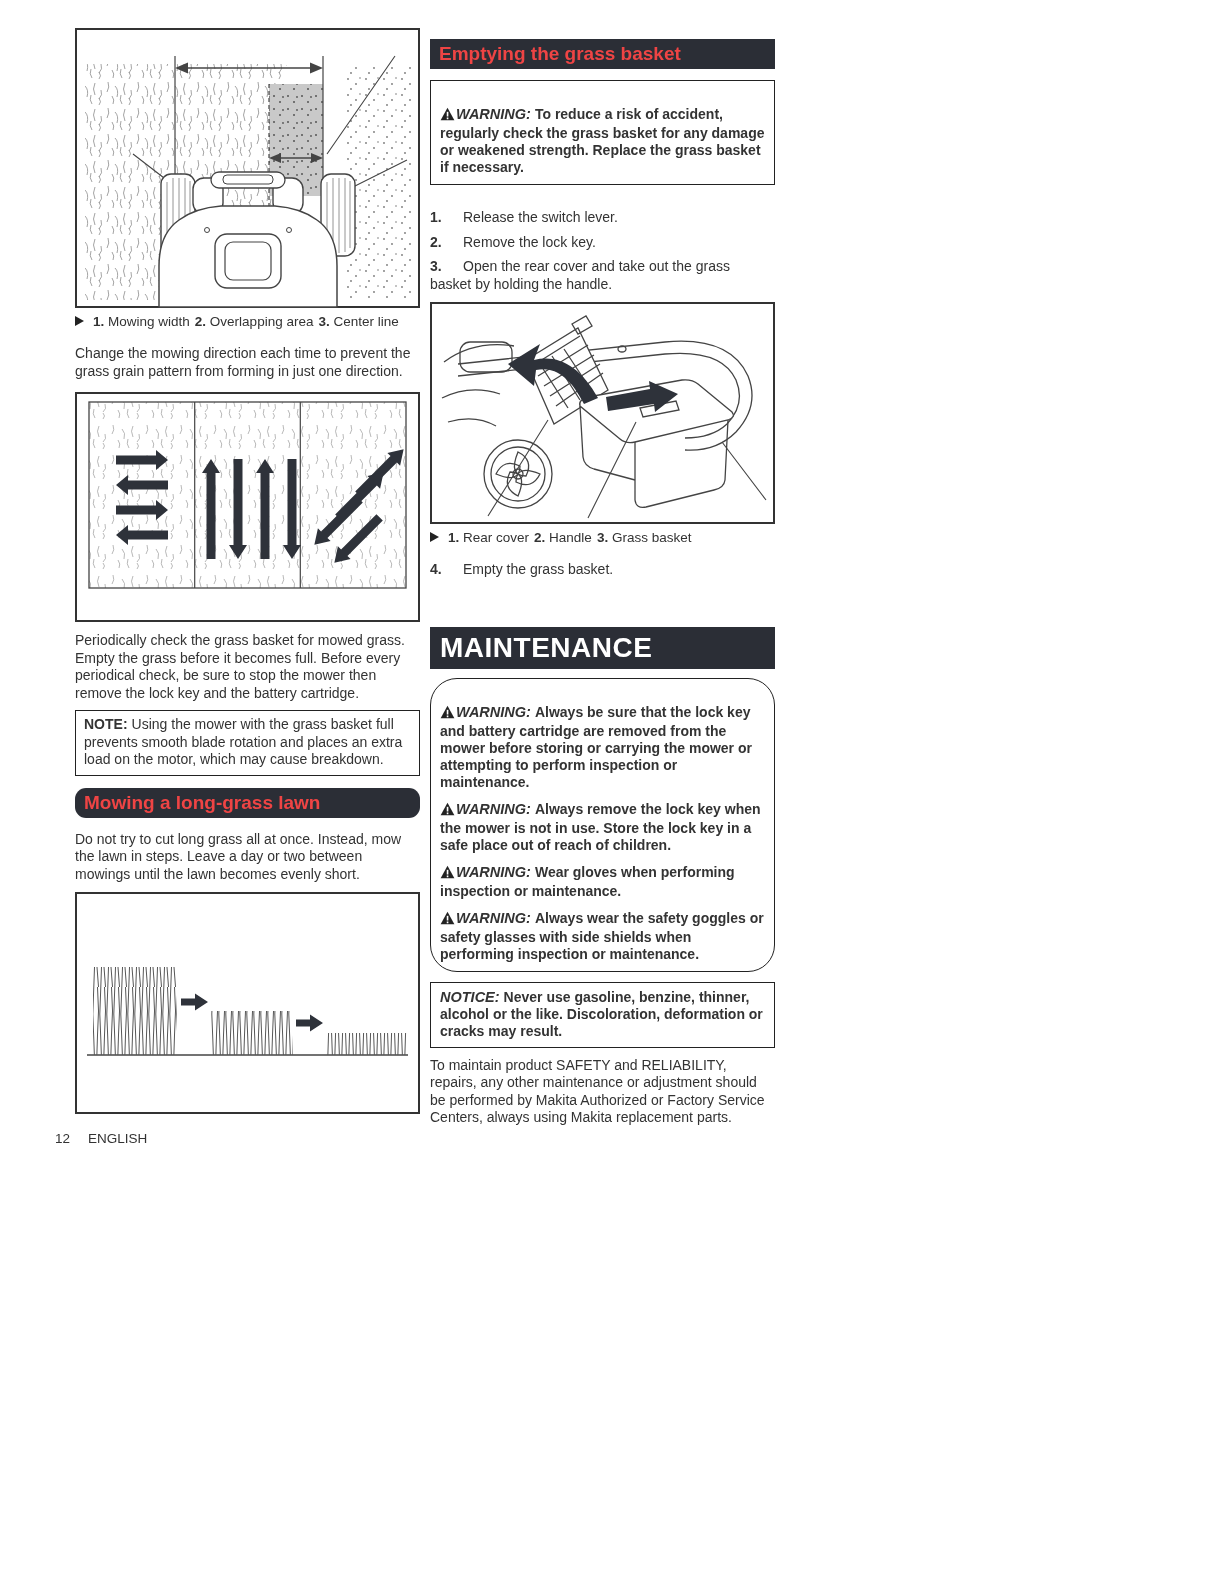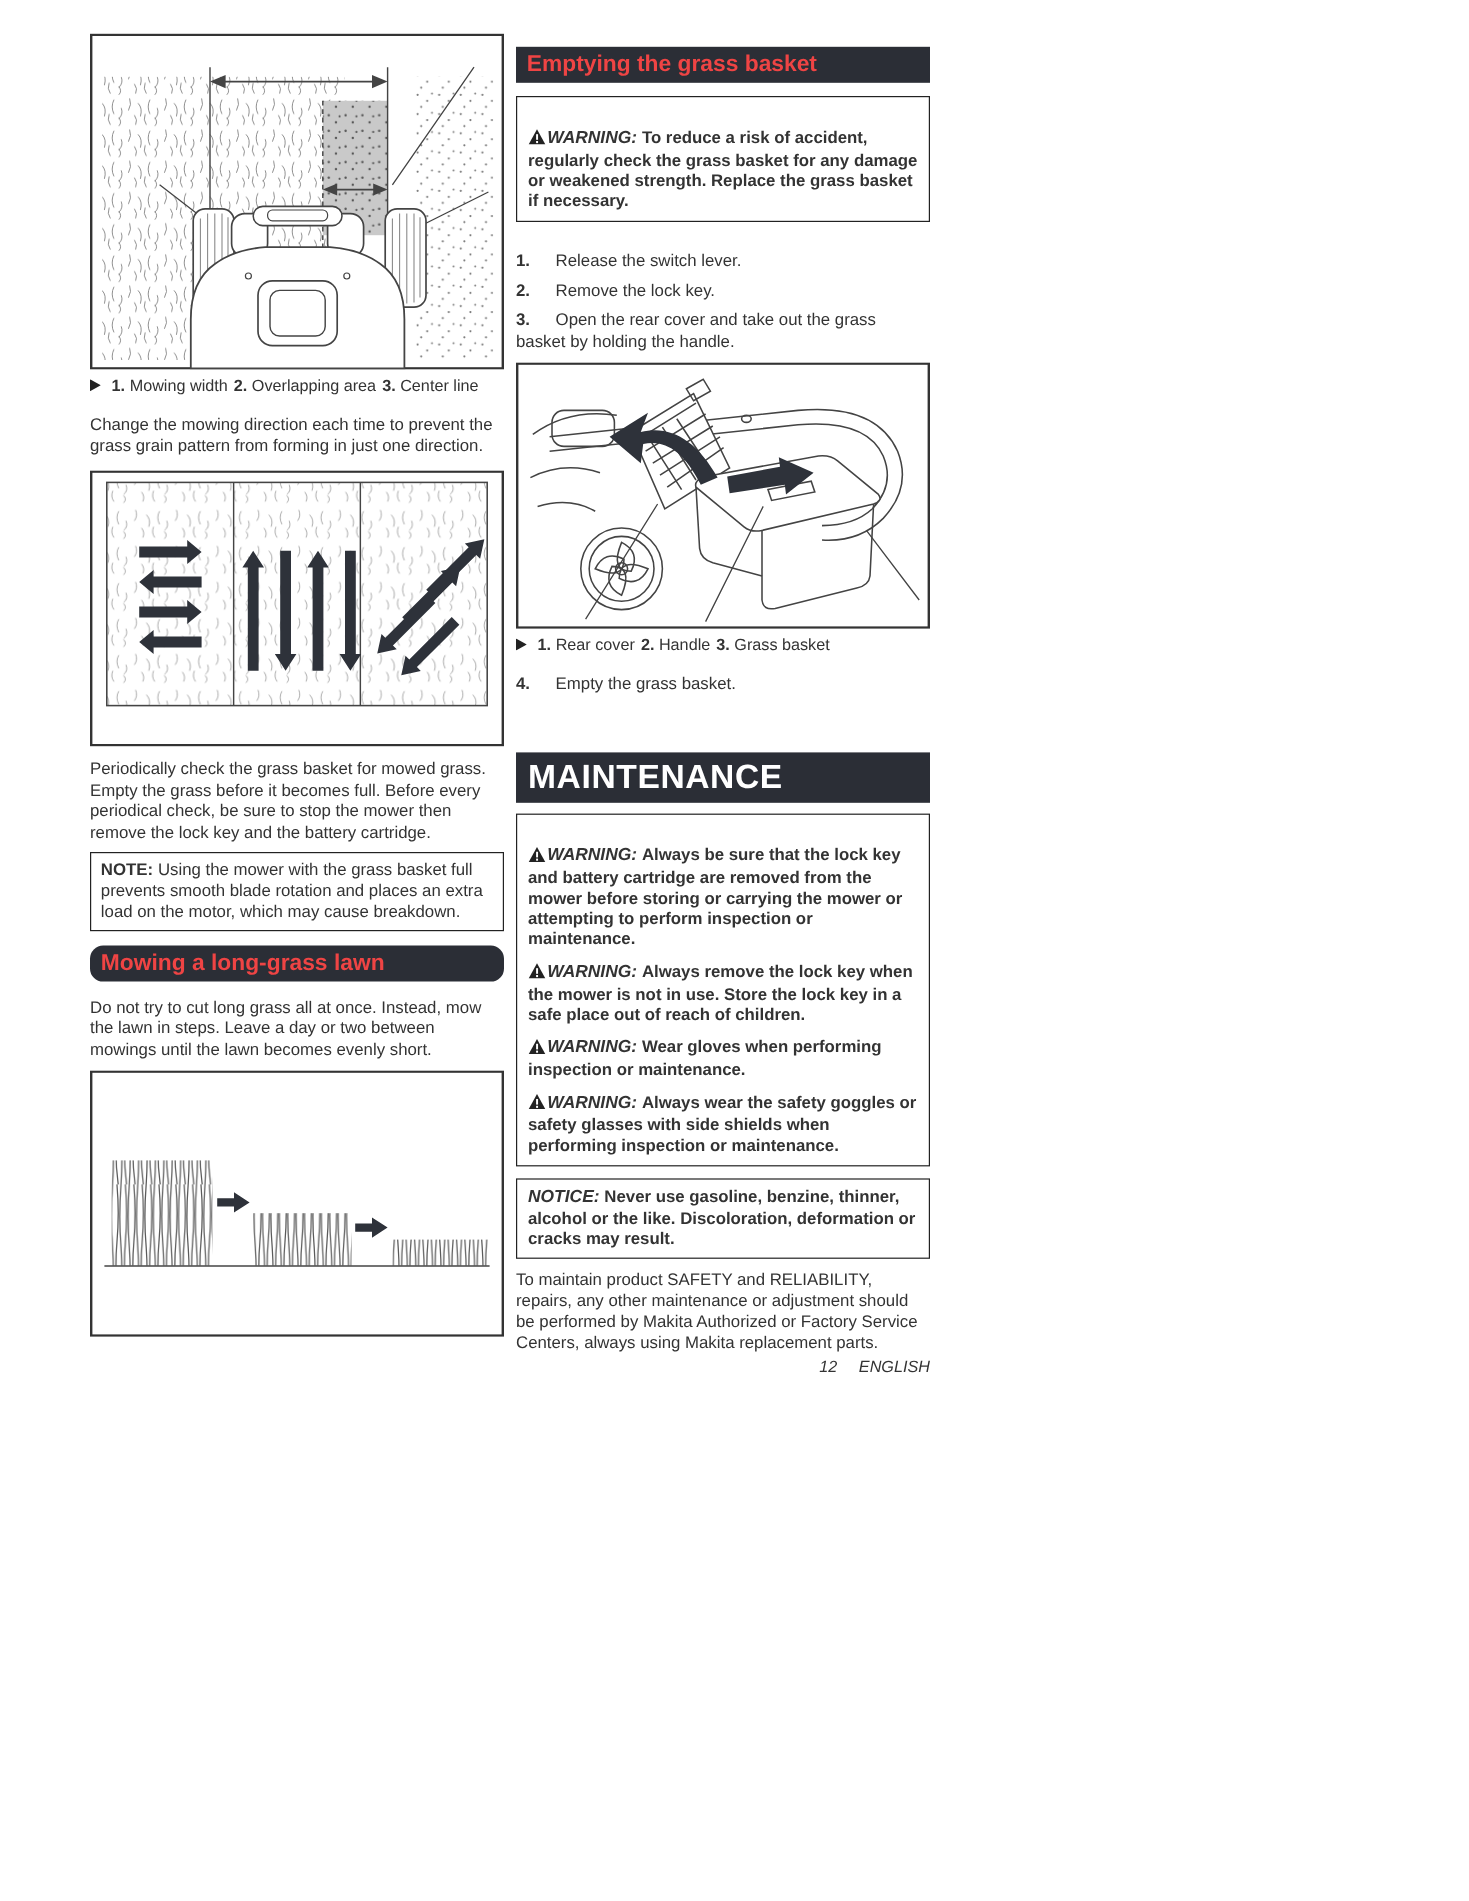--- a/index.html
+++ b/index.html
@@ -21,22 +21,22 @@
   .main-bar{background:#2b2e36;color:#fff;font-weight:bold;font-size:28px;line-height:31px;padding:5px 10px 6px;letter-spacing:0.5px;}
   .warn-box{border:1.5px solid #222;padding:25px 9px 8px;}
   .warn{font-size:14px;line-height:17px;font-weight:bold;margin:0;}
   .warn + .warn{margin-top:10px;}
   .w-icon{display:inline-block;vertical-align:-2px;margin-right:1px;}
   .w-label{font-style:italic;font-size:14.5px;margin-right:4px;}
   .step{font-size:14px;line-height:17.5px;margin:0;}
   .step-num{font-weight:bold;display:inline-block;width:33px;}
   .notice-box{border:1.5px solid #222;padding:6px 9px 7px;font-size:14px;line-height:17px;font-weight:bold;}
   .n-label{font-style:italic;font-size:14.5px;margin-right:4px;}
-  .footer{position:absolute;top:1131px;left:55px;width:720px;text-align:right;
-          font-size:13.5px;font-style:italic;color:#333;}
+  .footer{position:absolute;top:1131px;left:55px;width:720px;text-align:left;
+          font-size:13.5px;color:#333;}
   .footer .lang{margin-left:18px;}
 </style>
 </head>
 <body>
 
 <div class="page">
 
   <div class="col col-left">
 
     <div class="figure">
@@ -230,21 +230,21 @@
       <span><span class="cap-num">1.</span>
         <span class="cap-label">Rear cover</span><span class="cap-num">2.</span>
         <span class="cap-label">Handle</span><span class="cap-num">3.</span>
         <span class="cap-label">Grass basket</span></span>
     </div>
 
     <p class="step" style="margin-top:15px;"><span class="step-num">4.</span><span>Empty the grass basket.</span></p>
 
     <div class="main-bar" style="margin-top:48px;">MAINTENANCE</div>
 
-    <div class="warn-box" style="margin-top:9px;">
+    <div class="warn-box" style="margin-top:9px;border-radius:27px;">
       <p class="warn">
         <span class="w-icon"><svg width="15" height="14" viewBox="0 0 24 22">
               <path d="M12 1 L23 21 H1 Z" fill="#222"></path>
               <rect x="10.8" y="7.5" width="2.6" height="7.5" fill="#fff"></rect>
               <rect x="10.8" y="16.6" width="2.6" height="2.8" fill="#fff"></rect>
             </svg></span><b class="w-label">WARNING:</b><span>Always be sure that the lock key and battery cartridge are removed from the mower before storing or carrying the mower or attempting to perform inspection or maintenance.</span>
       </p>
       <p class="warn">
         <span class="w-icon"><svg width="15" height="14" viewBox="0 0 24 22">
               <path d="M12 1 L23 21 H1 Z" fill="#222"></path>

